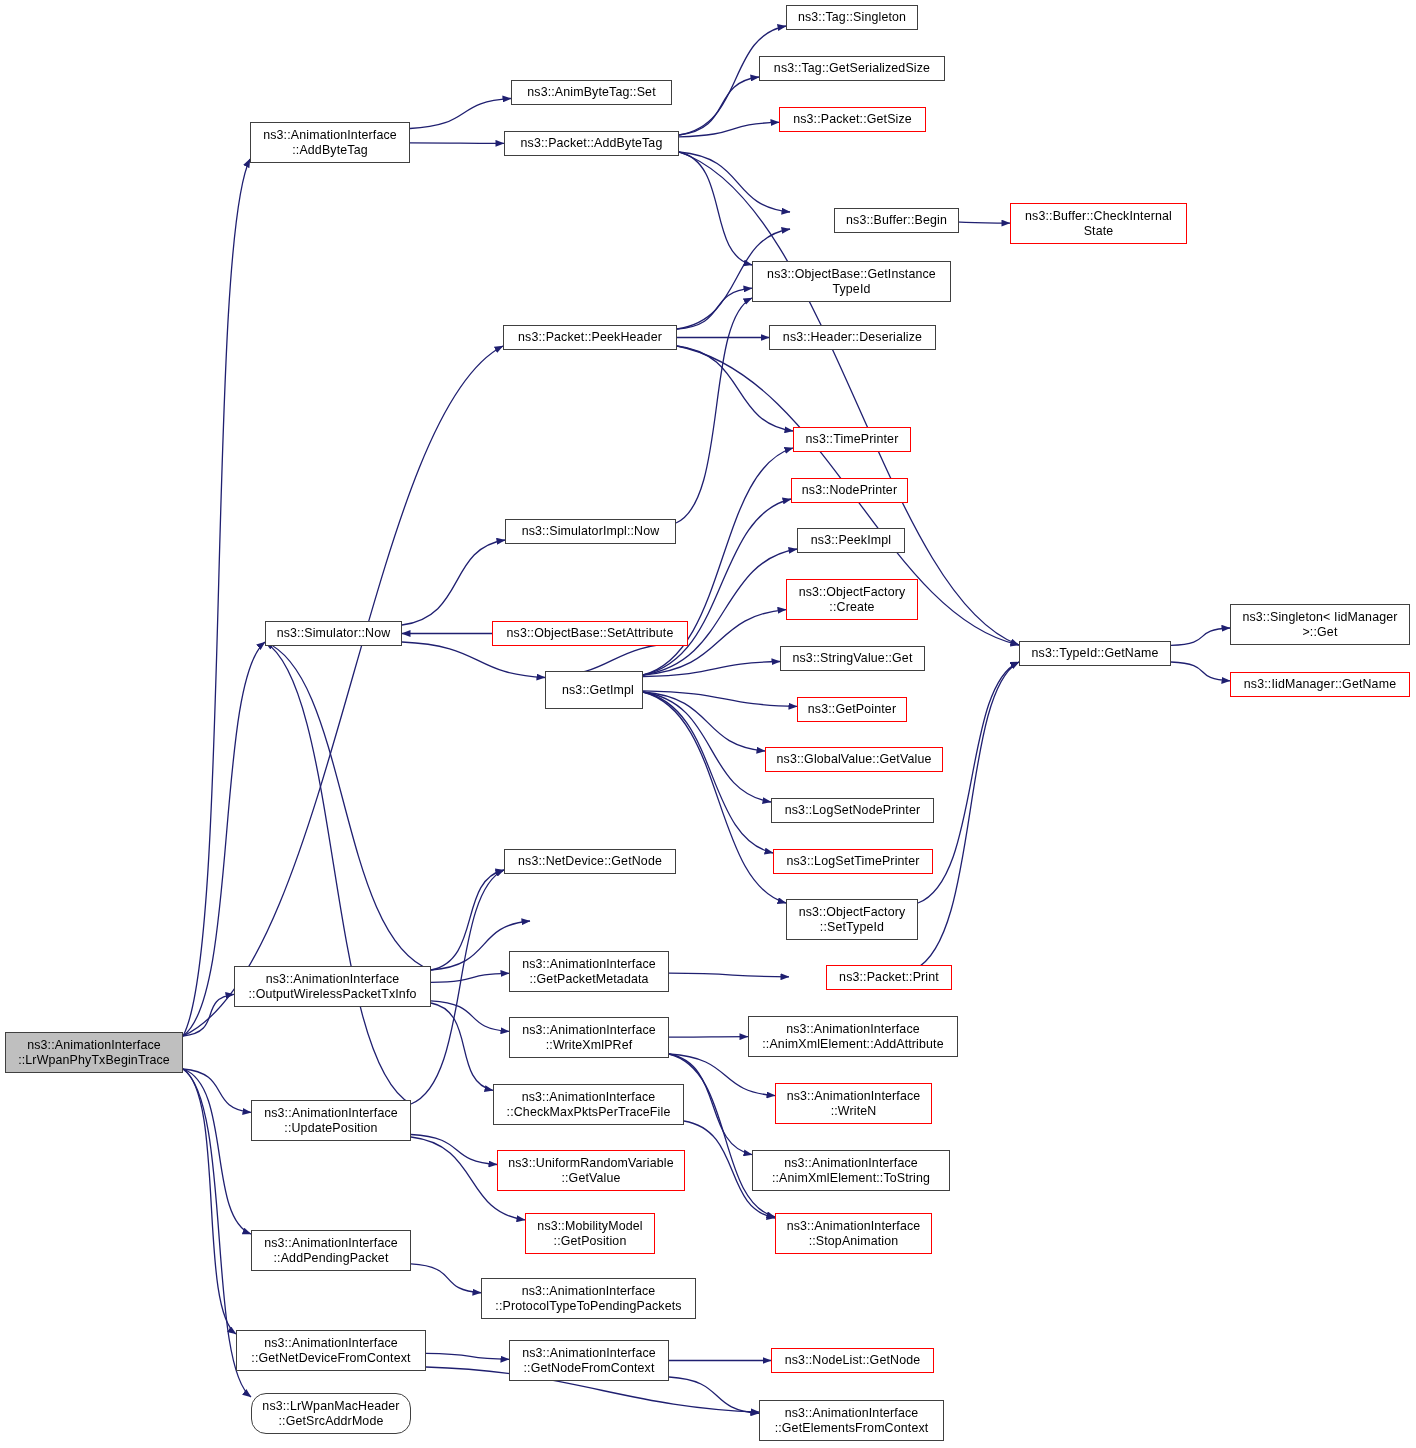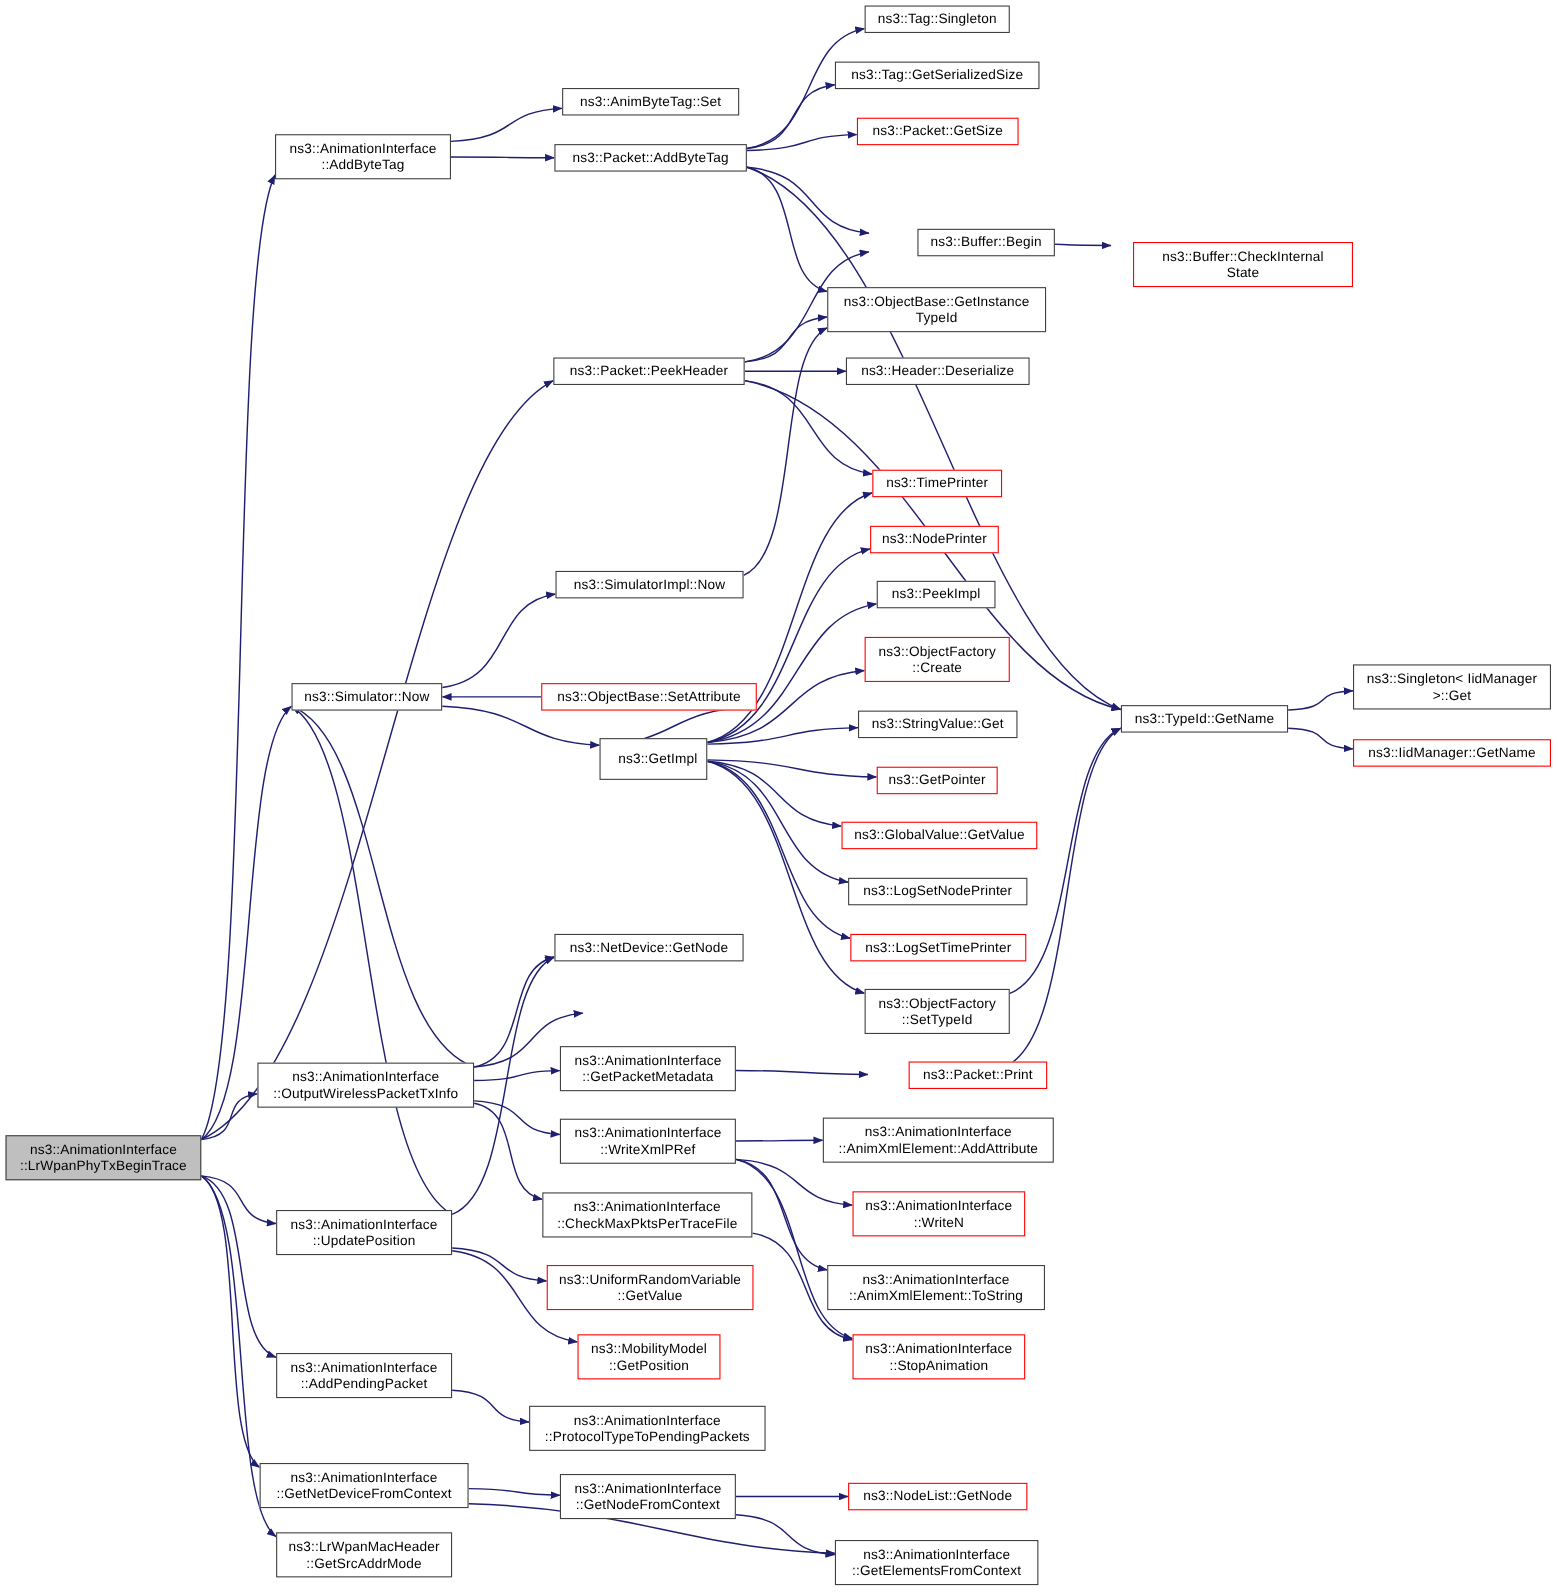--- a/index.html
+++ b/index.html
@@ -125,21 +125,21 @@
 <div class="node root" style="left: 5px; top: 1032px; width: 178px; height: 41px;">ns3::AnimationInterface
 ::LrWpanPhyTxBeginTrace</div>
     <div class="node" style="left: 250px; top: 122px; width: 160px; height: 41px;">ns3::AnimationInterface
 ::AddByteTag</div>
     <div class="node" style="left: 511px; top: 80px; width: 161px; height: 25px;">ns3::AnimByteTag::Set</div>
     <div class="node" style="left: 504px; top: 131px; width: 175px; height: 25px;">ns3::Packet::AddByteTag</div>
     <div class="node" style="left: 786px; top: 5px; width: 132px; height: 25px;">ns3::Tag::Singleton</div>
     <div class="node" style="left: 759px; top: 56px; width: 186px; height: 25px;">ns3::Tag::GetSerializedSize</div>
     <div class="node red" style="left: 779px; top: 107px; width: 147px; height: 25px;">ns3::Packet::GetSize</div>
     <div class="node" style="left: 790px; top: 208px; width: 125px; height: 25px; margin-left: 44px;">ns3::Buffer::Begin</div>
-    <div class="node red" style="left: 1010px; top: 220px; width: 200px; height: 41px; margin-left: 20px;">ns3::Buffer::CheckInternal
+    <div class="node red" style="left: 1010px; top: 203px; width: 177px; height: 41px;">ns3::Buffer::CheckInternal
 State</div>
     <div class="node" style="left: 752px; top: 261px; width: 199px; height: 41px;">ns3::ObjectBase::GetInstance
 TypeId</div>
     <div class="node" style="left: 503px; top: 325px; width: 174px; height: 25px;">ns3::Packet::PeekHeader</div>
     <div class="node" style="left: 769px; top: 325px; width: 167px; height: 25px;">ns3::Header::Deserialize</div>
     <div class="node red" style="left: 793px; top: 427px; width: 118px; height: 25px;">ns3::TimePrinter</div>
     <div class="node red" style="left: 791px; top: 478px; width: 117px; height: 25px;">ns3::NodePrinter</div>
     <div class="node" style="left: 797px; top: 528px; width: 108px; height: 25px;">ns3::PeekImpl</div>
     <div class="node red" style="left: 786px; top: 579px; width: 132px; height: 41px;">ns3::ObjectFactory
 ::Create</div>
@@ -187,15 +187,15 @@
 ::AddPendingPacket</div>
     <div class="node" style="left: 481px; top: 1278px; width: 215px; height: 41px;">ns3::AnimationInterface
 ::ProtocolTypeToPendingPackets</div>
     <div class="node" style="left: 236px; top: 1330px; width: 190px; height: 41px;">ns3::AnimationInterface
 ::GetNetDeviceFromContext</div>
     <div class="node" style="left: 509px; top: 1340px; width: 160px; height: 41px;">ns3::AnimationInterface
 ::GetNodeFromContext</div>
     <div class="node red" style="left: 771px; top: 1348px; width: 163px; height: 25px;">ns3::NodeList::GetNode</div>
     <div class="node" style="left: 759px; top: 1400px; width: 185px; height: 41px;">ns3::AnimationInterface
 ::GetElementsFromContext</div>
-    <div class="node" style="left: 251px; top: 1393px; width: 160px; height: 41px;">ns3::LrWpanMacHeader
+    <div class="node" style="left: 251px; top: 1393px; width: 160px; height: 41px; border-radius: 15px;">ns3::LrWpanMacHeader
 ::GetSrcAddrMode</div>
   </div>
 
 </body></html>

